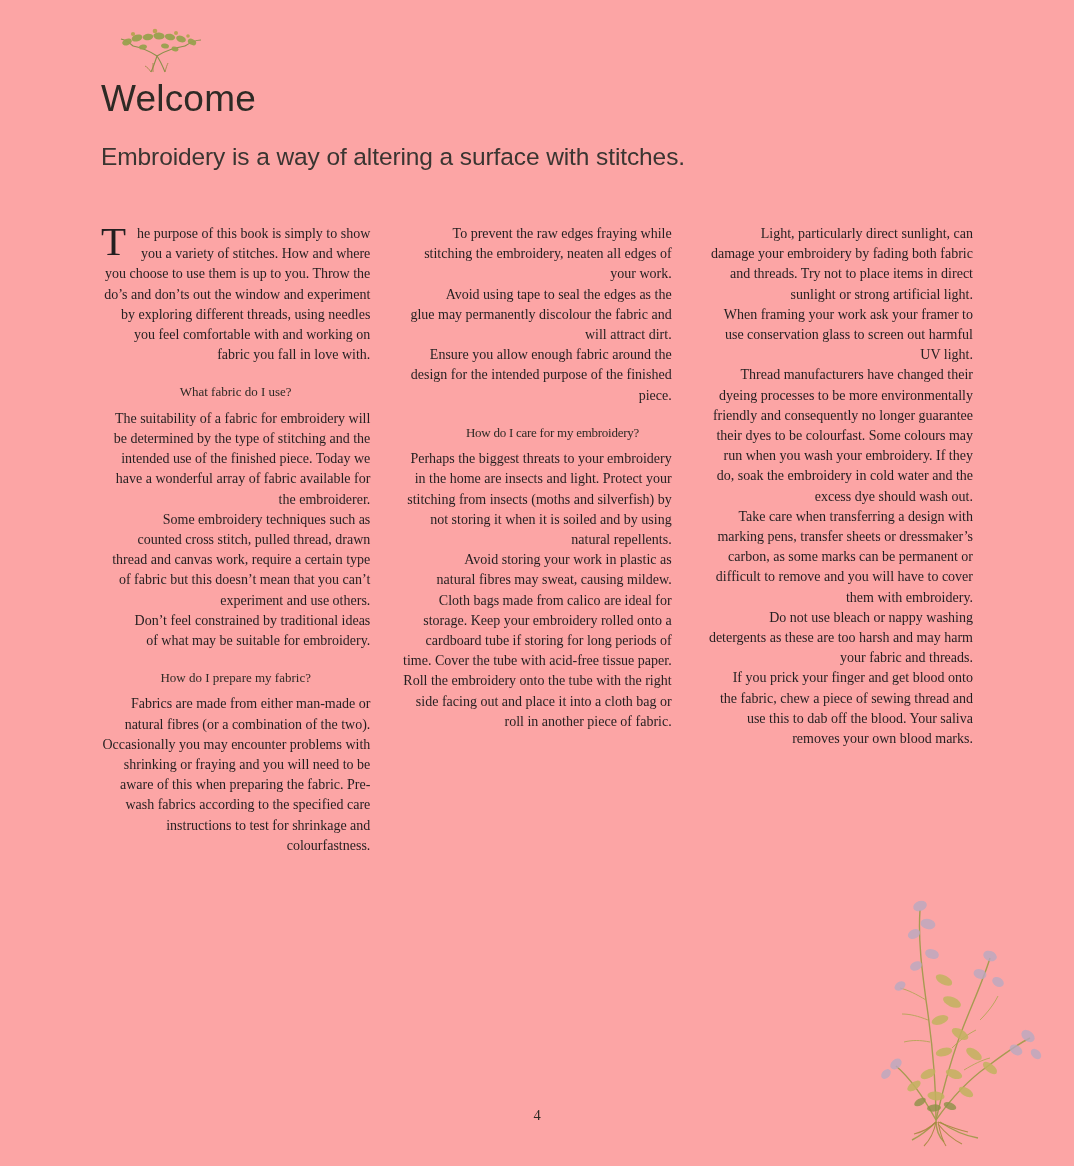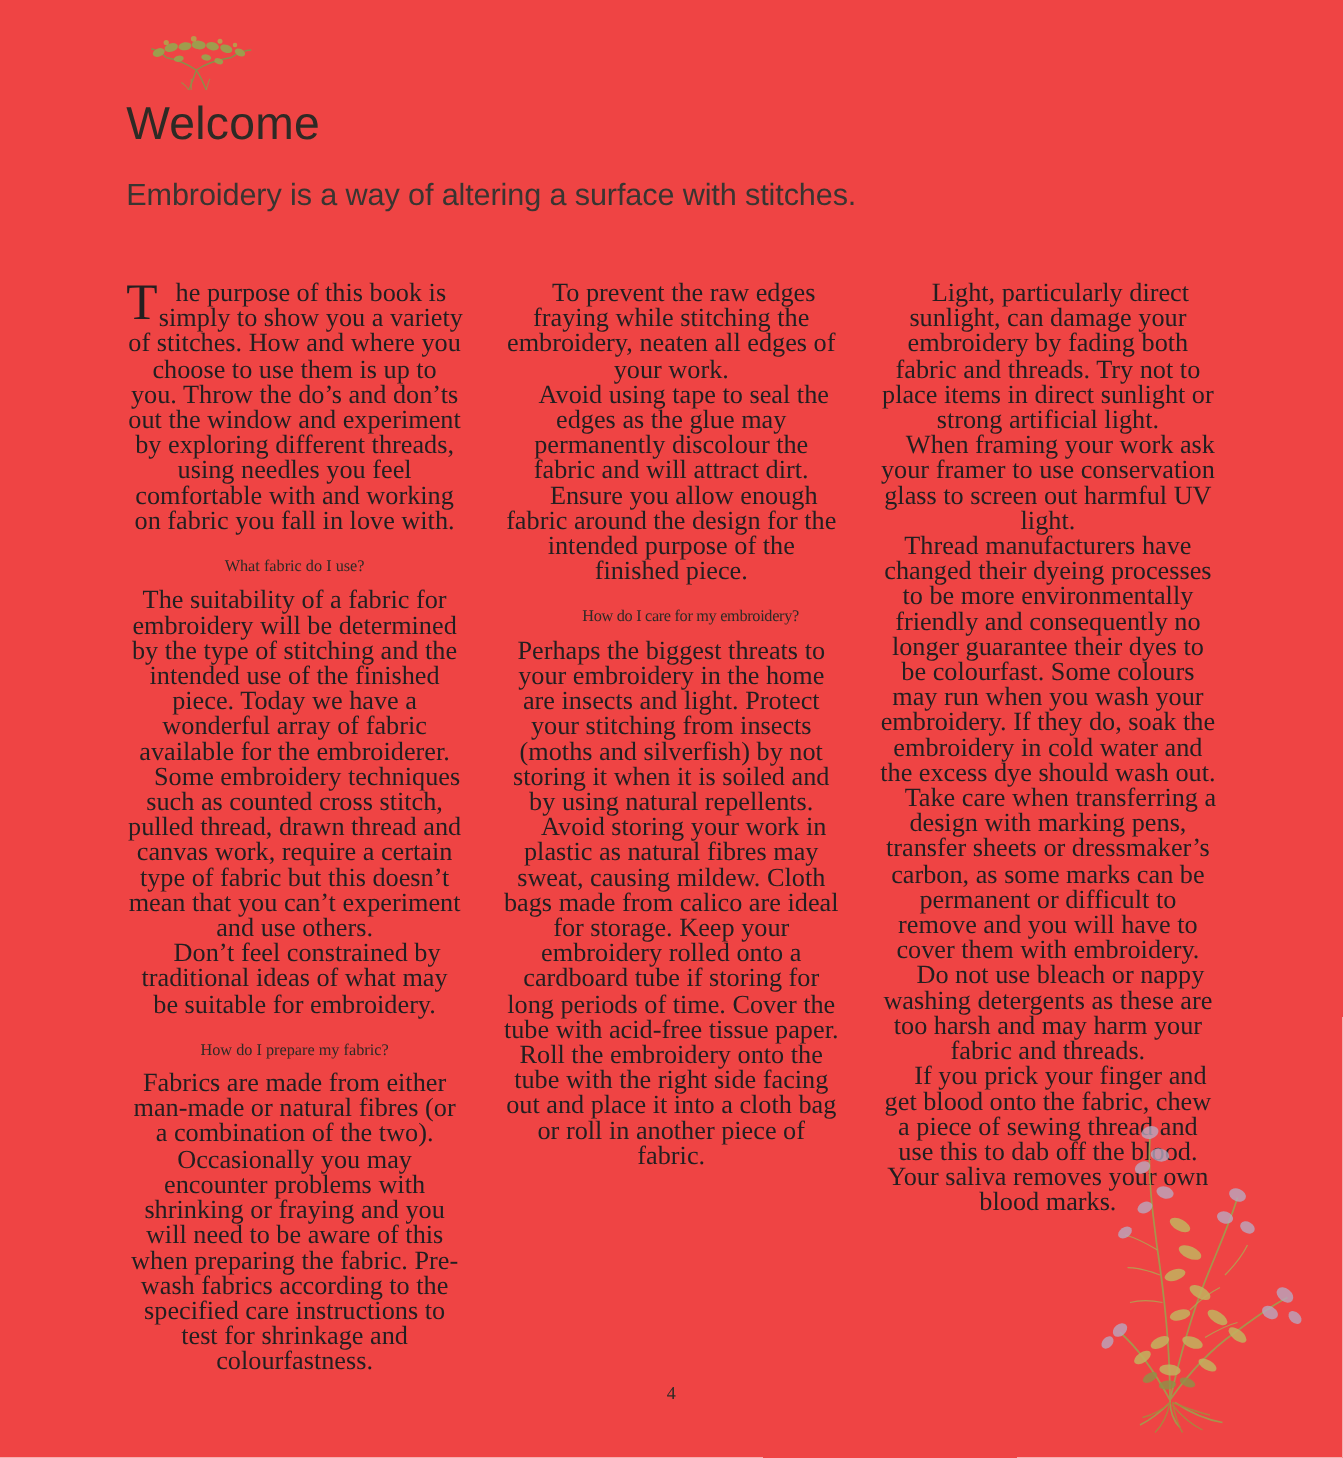--- a/index.html
+++ b/index.html
@@ -4,21 +4,21 @@
 <style>
   html, body {
     margin: 0;
     padding: 0;
     background: #ffffff;
   }
   .page {
     position: relative;
     width: 1074px;
     height: 1166px;
-    background: #ef4444;
+    background: #fca5a5;
     overflow: hidden;
     font-family: "Liberation Sans", sans-serif;
     color: #231f20;
   }
 
   
   .header {
     position: absolute;
     left: 101px;
     top: 12px;
@@ -58,24 +58,24 @@
     width: 872px;
     display: flex;
     gap: 32px;
   }
   .col {
     width: 270px;
   }
   .col p {
     margin: 0;
     font-family: "Liberation Serif", serif;
-    font-size: 21px;
+    font-size: 14px;
     line-height: 20.2px;
     color: #231f20;
-    text-align: center;
+    text-align: right;
   }
   .col p.indent {
     text-indent: 20px;
   }
   .col h2 {
     font-family: Liberation Serif, serif;
     font-weight: 400;
     font-size: 13px;
     color: #2e2a25;
     margin: 20px 0 9px 0;

